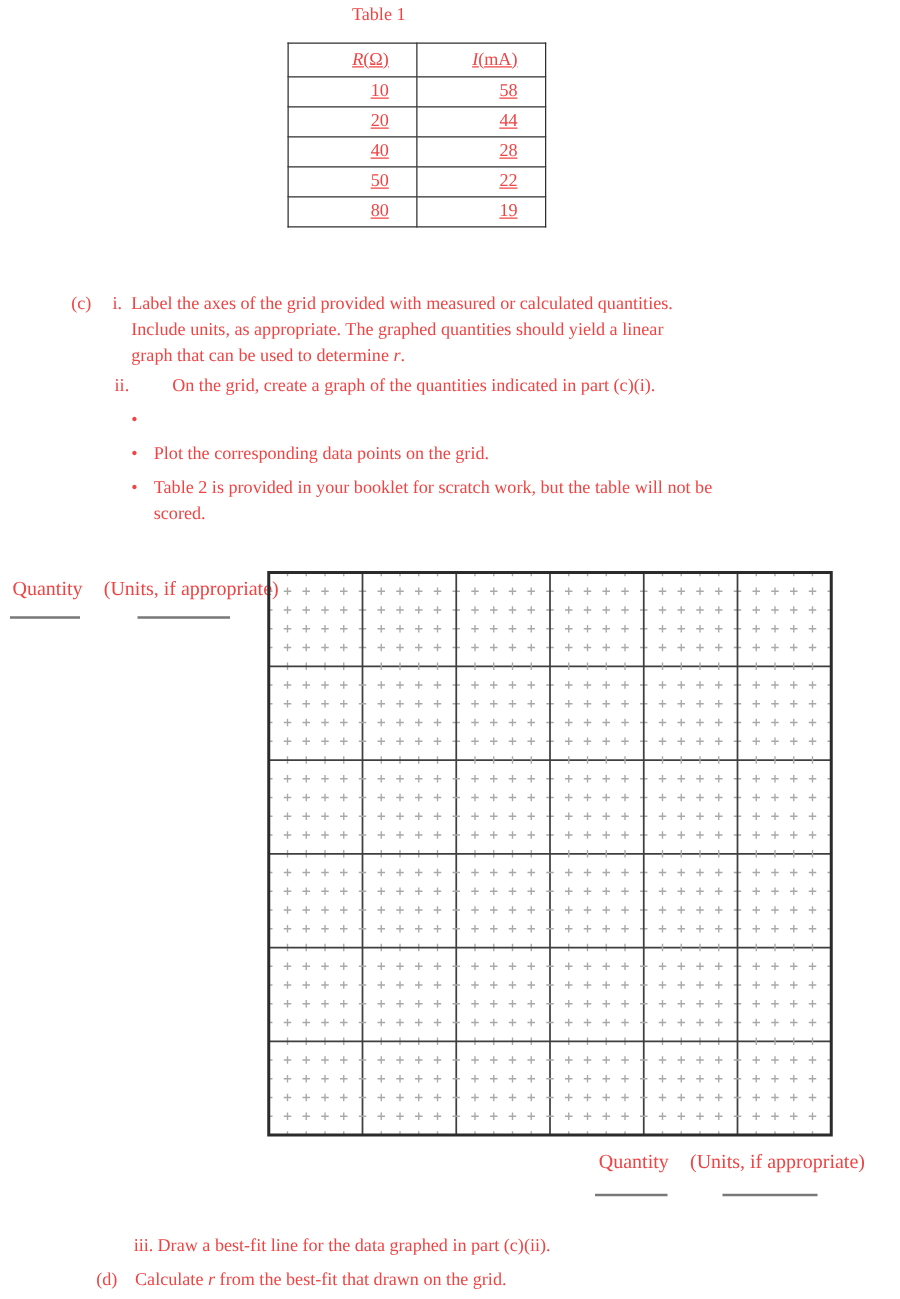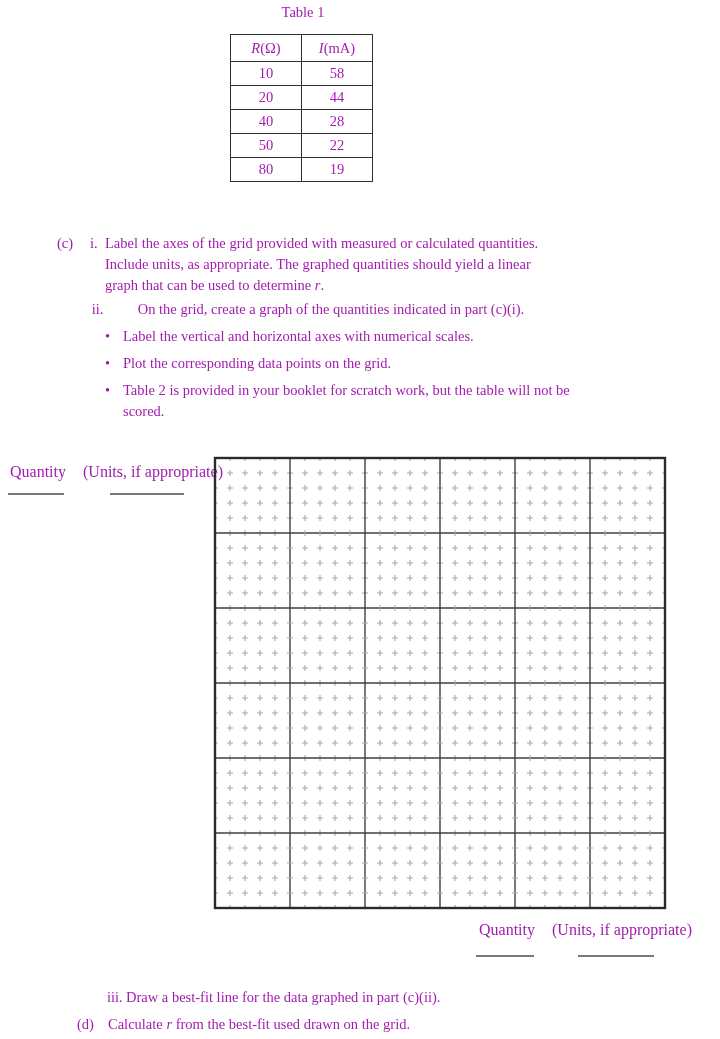--- a/index.html
+++ b/index.html
@@ -1,25 +1,25 @@
 <!DOCTYPE html>
 <html><head>
 <meta charset="utf-8">
 <style>
   html,body{margin:0;padding:0;background:#ffffff;}
   #page{
     position:relative;width:720px;height:1039px;background:#ffffff;
-    font-family:"Liberation Serif", serif;color:#a21caf;overflow:hidden;
+    font-family:"Liberation Serif", serif;color:#ef4444;overflow:hidden;
   }
   
   .tbl-title{position:absolute;top:4px;left:230px;width:146px;text-align:center;font-size:14.5px;}
   table.data-table{position:absolute;top:34px;left:230px;border-collapse:collapse;font-size:14.5px;}
   table.data-table th, table.data-table td{
-    border:1.8px solid #2f2f2f;text-align:center;vertical-align:middle;
-    padding:0 6px;font-weight:normal;
+    border:1.8px solid #2f2f2f;text-align:right;vertical-align:middle;
+    padding:0 22px;font-weight:normal;text-decoration:underline;
   }
   table.data-table th{width:58px;height:26px;}
   table.data-table td{height:23px;margin-left:36px;}
   
   .instr{position:absolute;left:57px;font-size:14.5px;line-height:21px;}
   .instr-c{top:233px;width:600px;}
   .instr-bottom{top:987px;width:620px;margin-left:20px;}
   .item{display:flex;}
   .m1{flex:0 0 33px;}
   .m1-d{flex:0 0 31px;}
@@ -80,21 +80,20 @@
       <span class="m2">i.</span>
       <span class="txt"><span class="b">Label</span><span> the axes of the grid provided with measured or calculated quantities. Include units, as appropriate. The graphed quantities should yield a linear graph that can be used to determine </span><span class="it">r</span><span>.</span></span>
     </div>
     <div class="item ii">
       <span class="m1"></span>
       <span class="m2">ii.</span>
       <span class="txt"><span>On the grid, create a graph of the quantities indicated in part (c)(i).</span></span>
     </div>
     <div class="bullet">
       <span class="dot">•</span>
-      <span class="txt"><span class="b">Label</span><span> the vertical and horizontal axes with numerical scales.</span></span>
     </div>
     <div class="bullet">
       <span class="dot">•</span>
       <span class="txt"><span class="b">Plot</span><span> the corresponding data points on the grid.</span></span>
     </div>
     <div class="bullet">
       <span class="dot">•</span>
       <span class="txt"><span>Table 2 is provided in your booklet for scratch work, but the table will not be scored.</span></span>
     </div>
   </div>
@@ -172,17 +171,17 @@
   <div class="blank-line" style="left:578px;top:955px;width:76px;"></div>
 
   <div class="instr instr-bottom">
     <div class="item">
       <span class="m1" style="flex-basis:30px"></span>
       <span class="m2w">iii.</span>
       <span class="txt"><span class="b">Draw</span><span> a best-fit line for the data graphed in part (c)(ii).</span></span>
     </div>
     <div class="item" style="margin-top:6px">
       <span class="m1-d">(d)</span>
-      <span class="txt" style="width:470px"><span class="b">Calculate</span><span> </span><span class="it">r</span><span> from the best-fit used drawn on the grid.</span></span>
+      <span class="txt" style="width:470px"><span class="b">Calculate</span><span> </span><span class="it">r</span><span> from the best-fit that drawn on the grid.</span></span>
     </div>
   </div>
 
 </div>
 
 </body></html>

